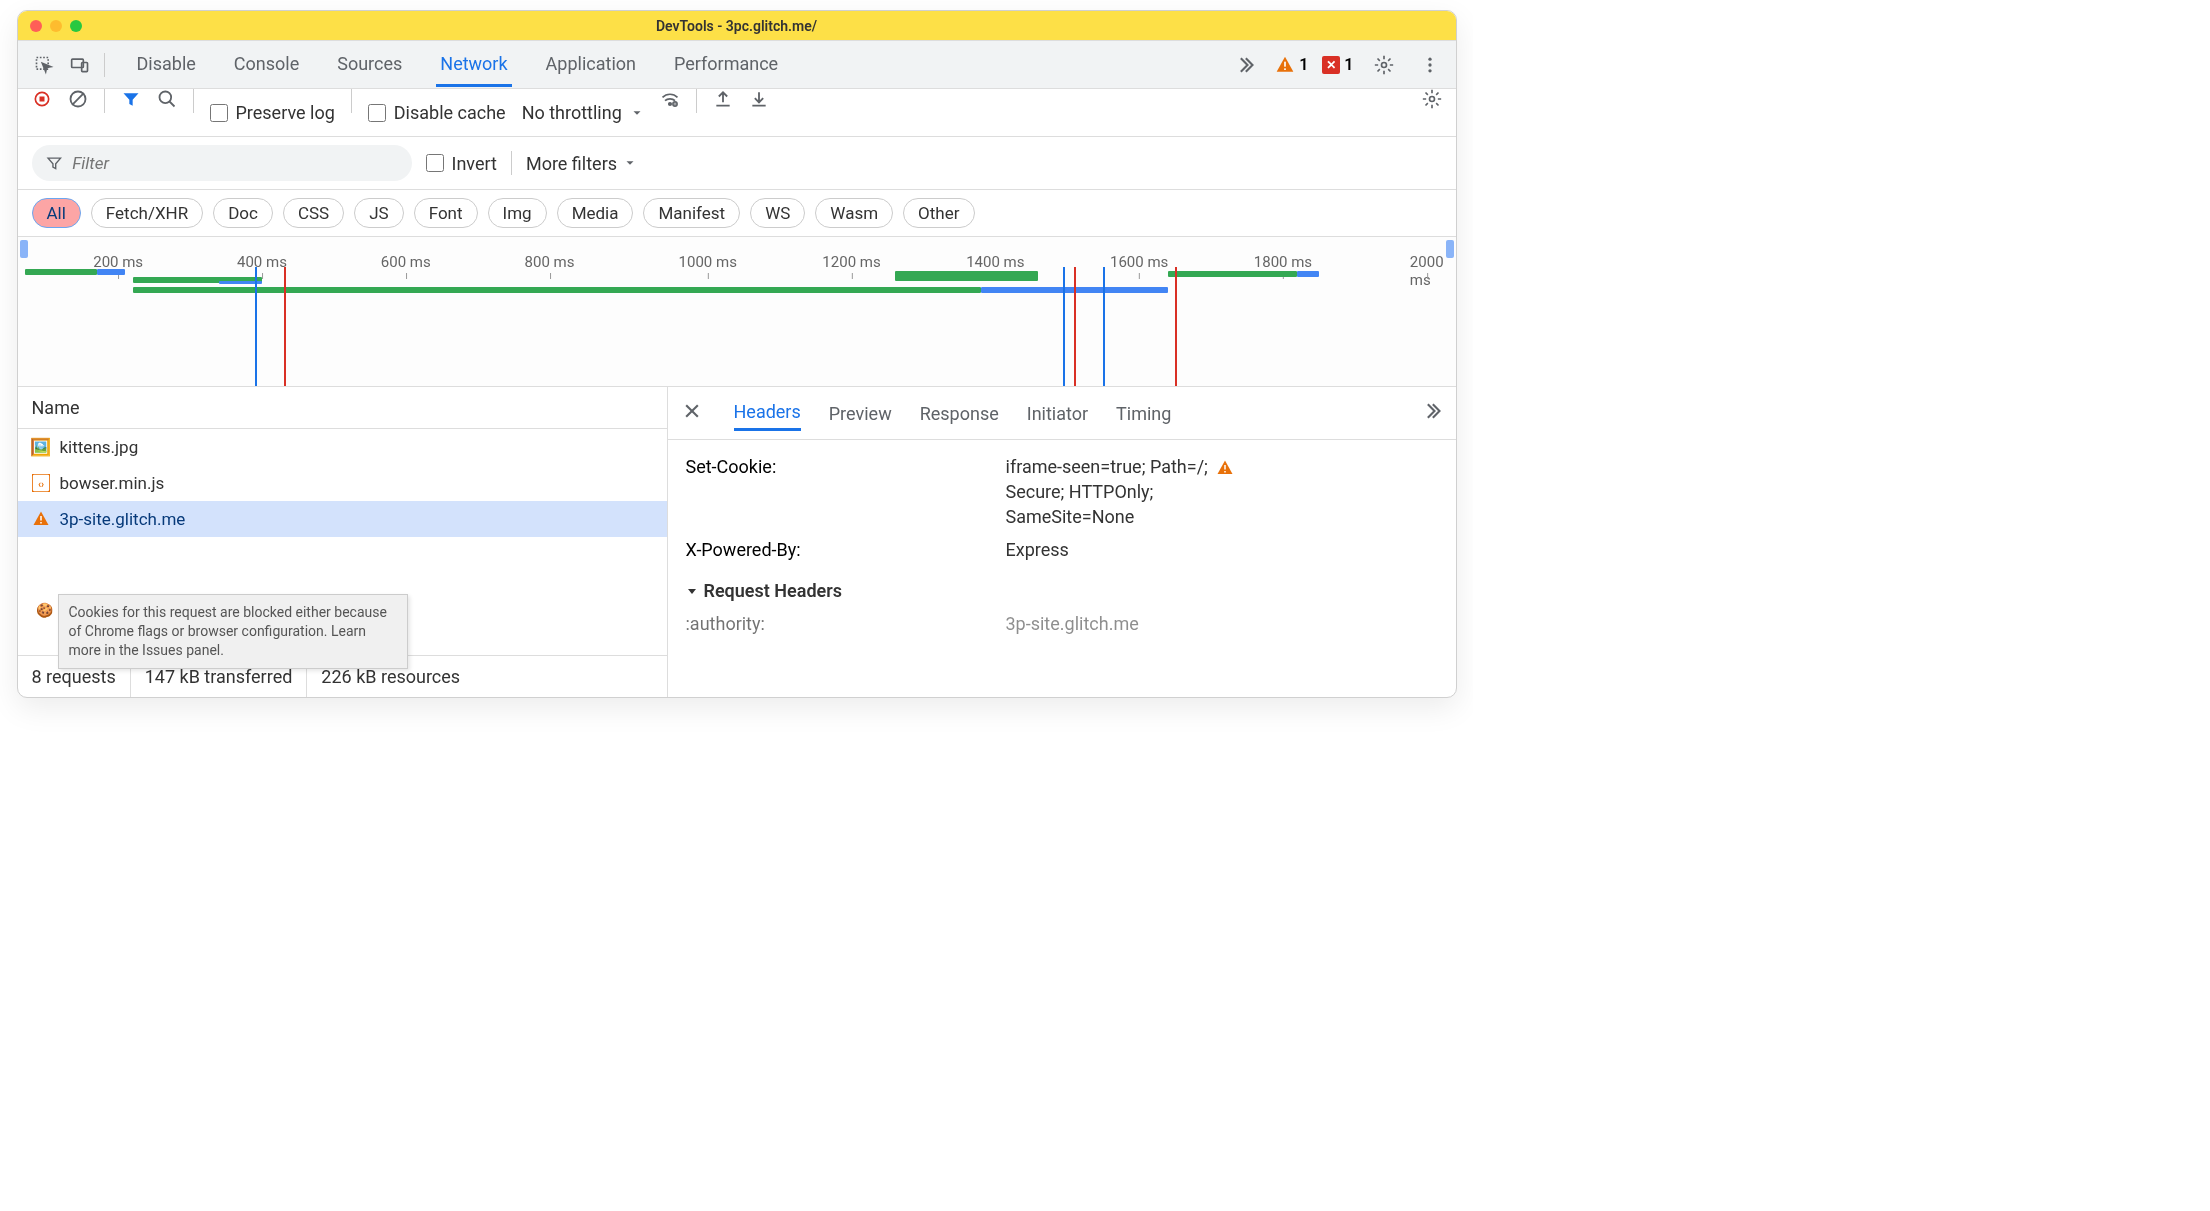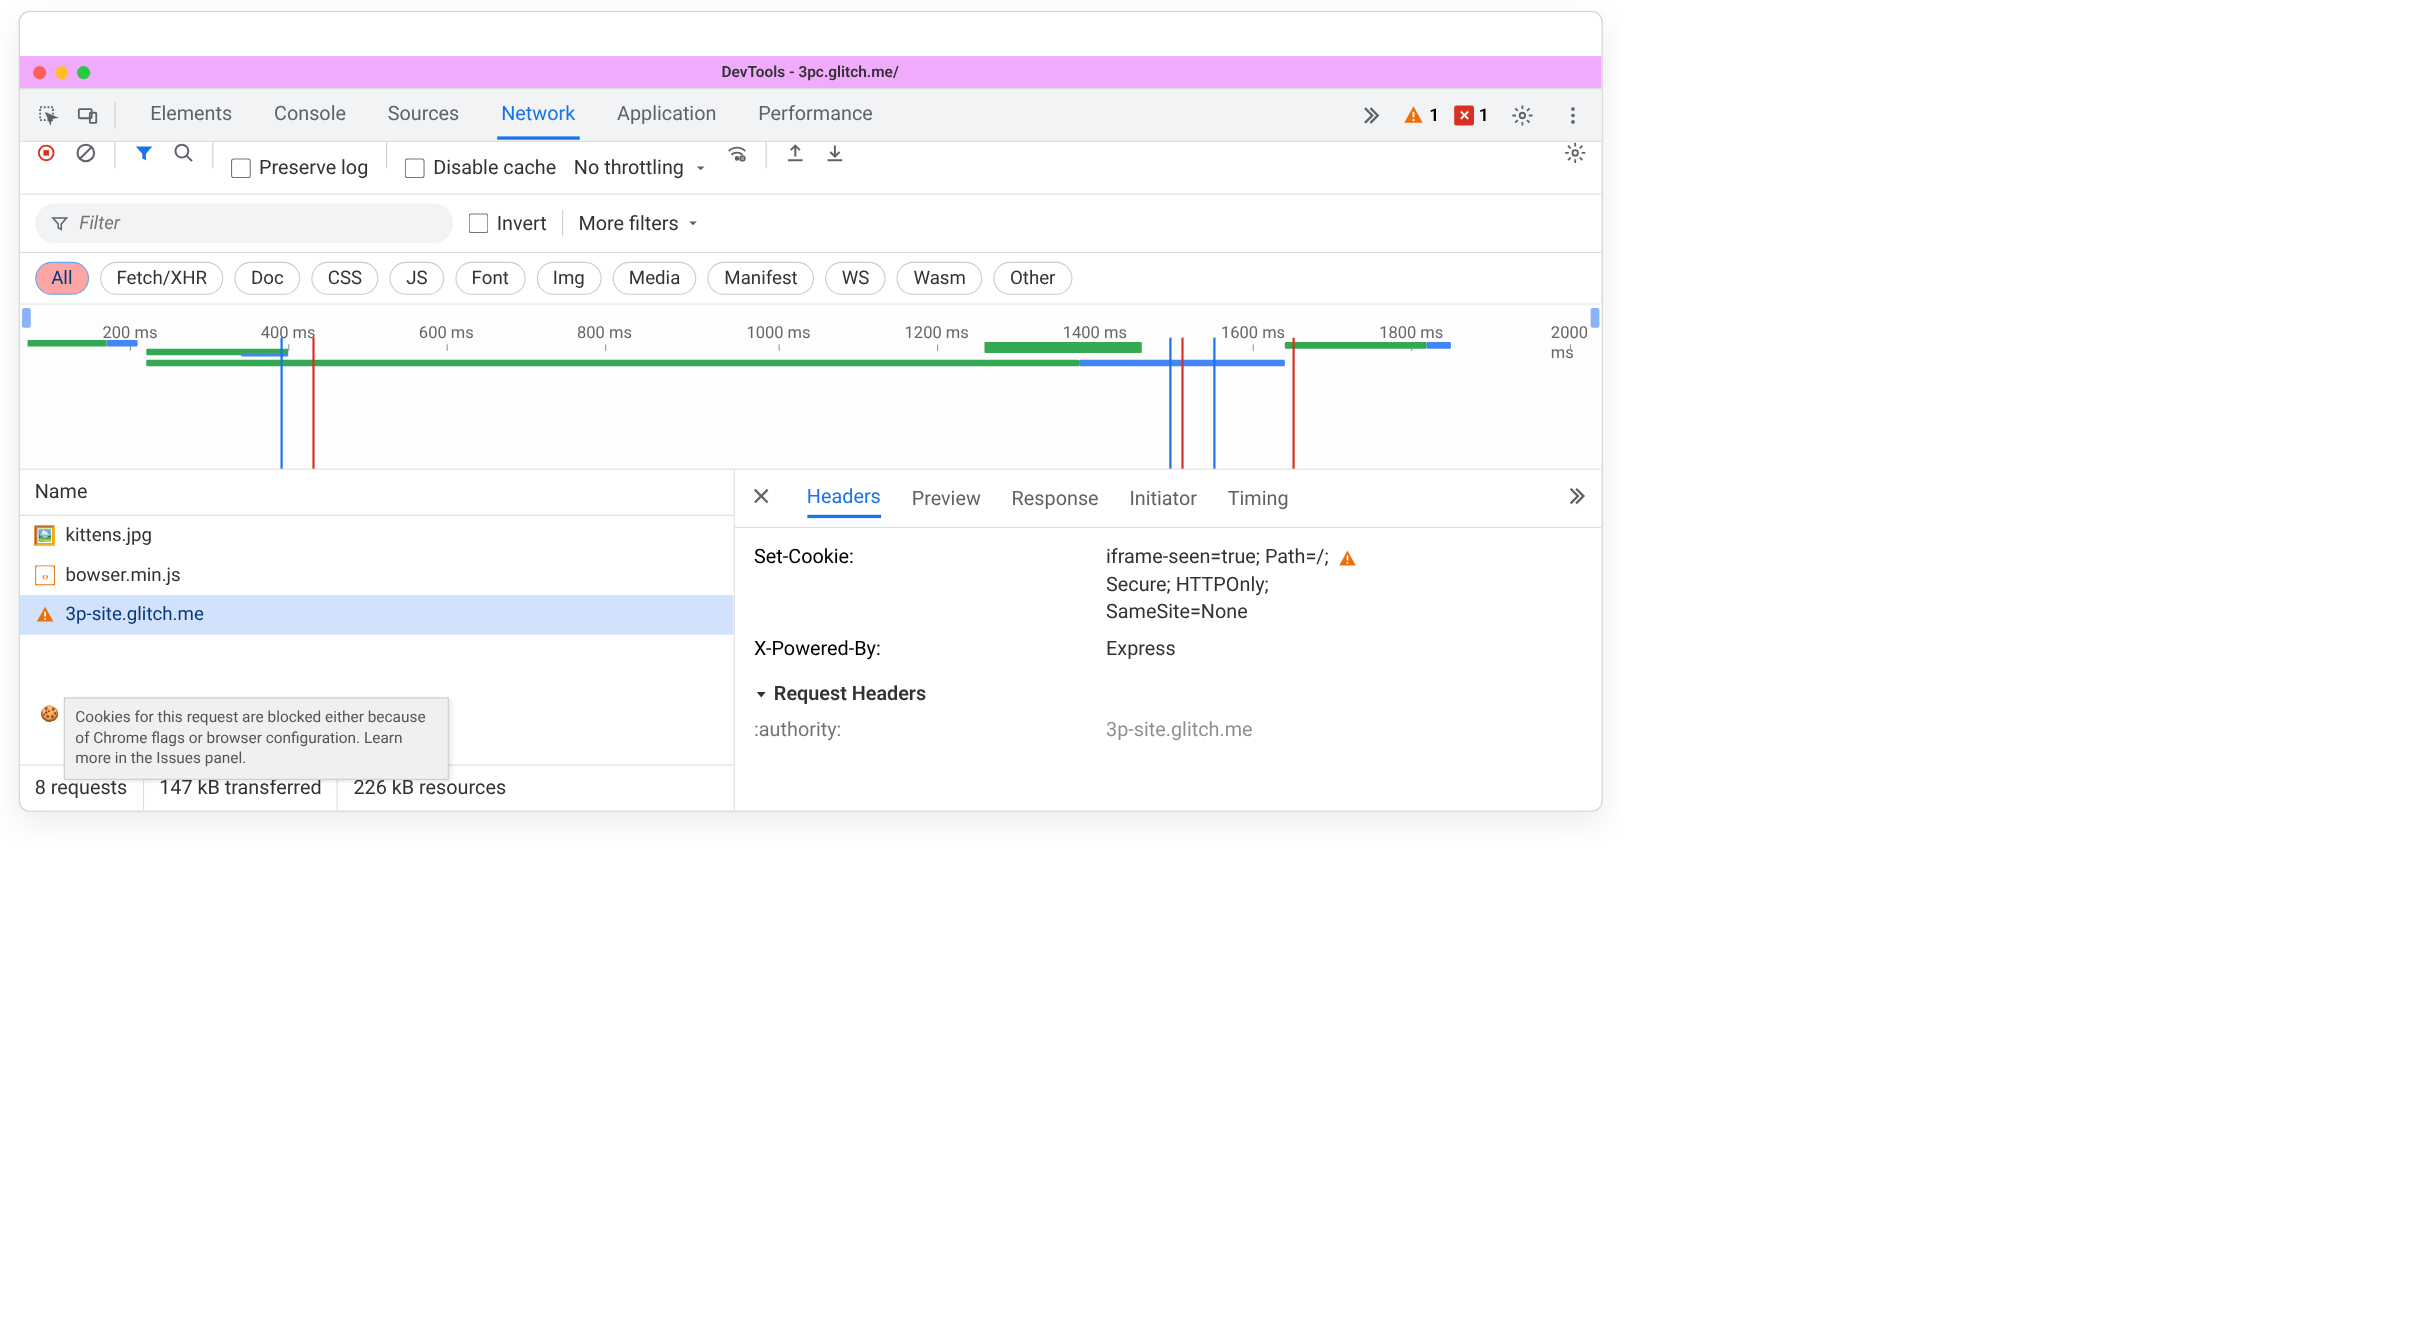--- a/index.html
+++ b/index.html
@@ -1,18 +1,18 @@
 <!DOCTYPE html>
 <html><head>
 <meta charset="utf-8">
 <style>
 * { box-sizing: border-box; margin: 0; padding: 0; font-family: -apple-system, BlinkMacSystemFont, "Segoe UI", Roboto, sans-serif; }
 body { background: #fff; width: 1473px; height: 770px; }
 .window { width: 1440px; margin: 10px auto; border: 1px solid #d0d0d0; border-radius: 10px; overflow: hidden; box-shadow: 0 10px 30px rgba(0,0,0,0.08); background:#fff; }
-.titlebar { height: 30px; background: #f0abfc; display:flex; align-items:center; padding:0 12px; position:relative; border-bottom:1px solid #ddd;margin-top:40px; }
+.titlebar { height: 30px; background: #fde047; display:flex; align-items:center; padding:0 12px; position:relative; border-bottom:1px solid #ddd; }
 .traffic { display:flex; gap:8px; position:absolute; left:12px; }
 .dot { width:12px; height:12px; border-radius:50%; }
 .dot.red{background:#ff5f57;} .dot.yellow{background:#febc2e;} .dot.green{background:#28c840;}
 .titlebar-title { margin:0 auto; font-size:14px; font-weight:600; color:#333; }
 .tabbar { height:48px; background:#f1f3f4; display:flex; align-items:center; padding:0 10px; border-bottom:1px solid #ddd; gap:4px; }
 .tabbar .icon-btn { width:32px; height:32px; display:flex; align-items:center; justify-content:center; color:#5f6368; cursor:pointer; border-radius:4px; }
 .tabbar .tabs { display:flex; gap:30px; margin-left:20px; font-size:18px; color:#5f6368; }
 .tabbar .tab { cursor:pointer; padding:10px 4px; }
 .tabbar .tab.active { color:#1a73e8; border-bottom:3px solid #1a73e8; }
 .tabbar .right { margin-left:auto; display:flex; align-items:center; gap:14px; }
@@ -88,21 +88,21 @@
         </svg>
     </div>
     <div class="icon-btn">
       <svg viewBox="0 0 24 24" fill="none" stroke="currentColor" stroke-width="2">
           <rect x="2" y="5" width="14" height="10" rx="1"></rect>
           <rect x="14" y="9" width="7" height="11" rx="1"></rect>
         </svg>
     </div>
     <div style="width:1px;height:24px;background:#ccc;margin:0 4px"></div>
     <div class="tabs">
-      <div class="tab">Elements</div>
+      <div class="tab">Disable</div>
       <div class="tab">Console</div>
       <div class="tab">Sources</div>
       <div class="tab active">Network</div>
       <div class="tab">Application</div>
       <div class="tab">Performance</div>
     </div>
     <div class="right">
       <div class="icon-btn">
         <svg viewBox="0 0 24 24" fill="currentColor">
             <path d="M4 7 L12 15 L20 7 M4 13 L12 21 L20 13" stroke="currentColor" stroke-width="2.5" fill="none" transform="rotate(-90 12 12)"></path>

